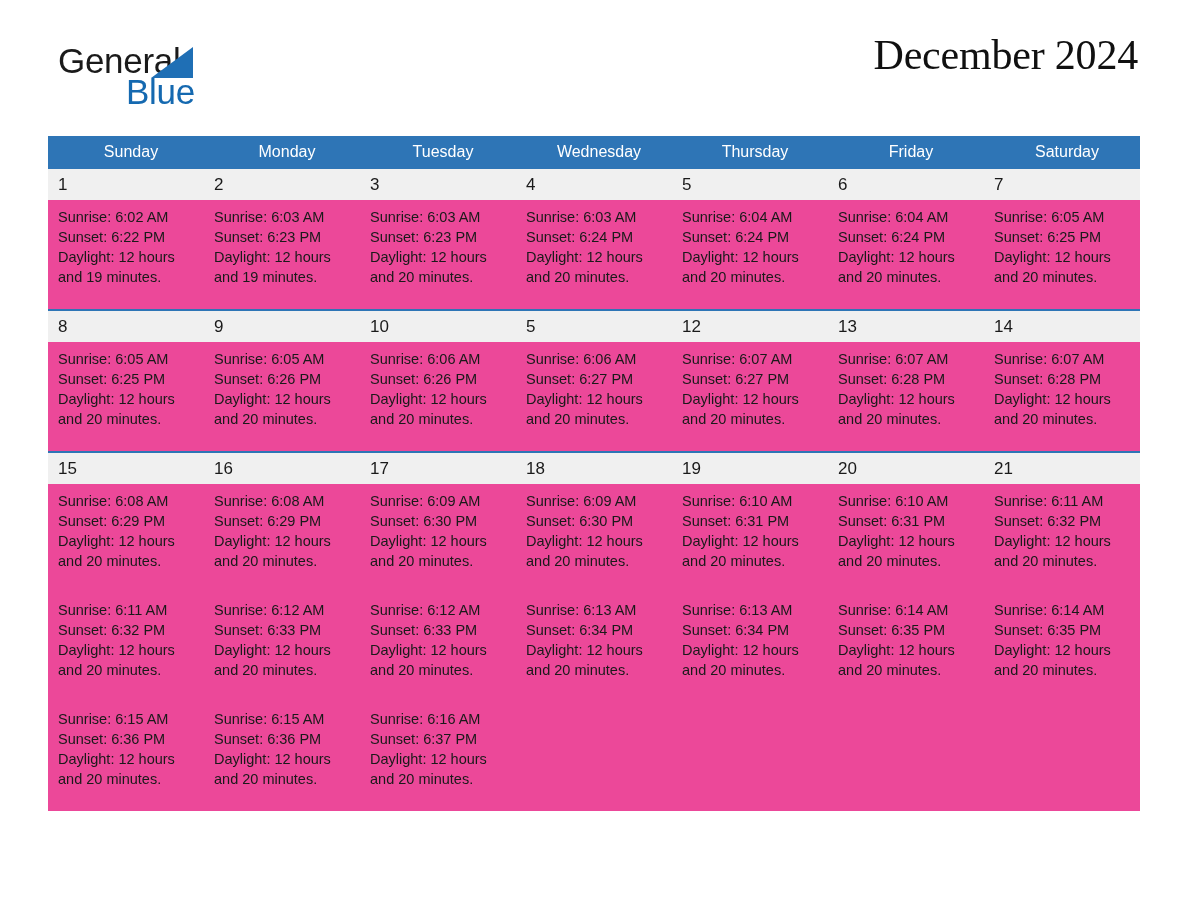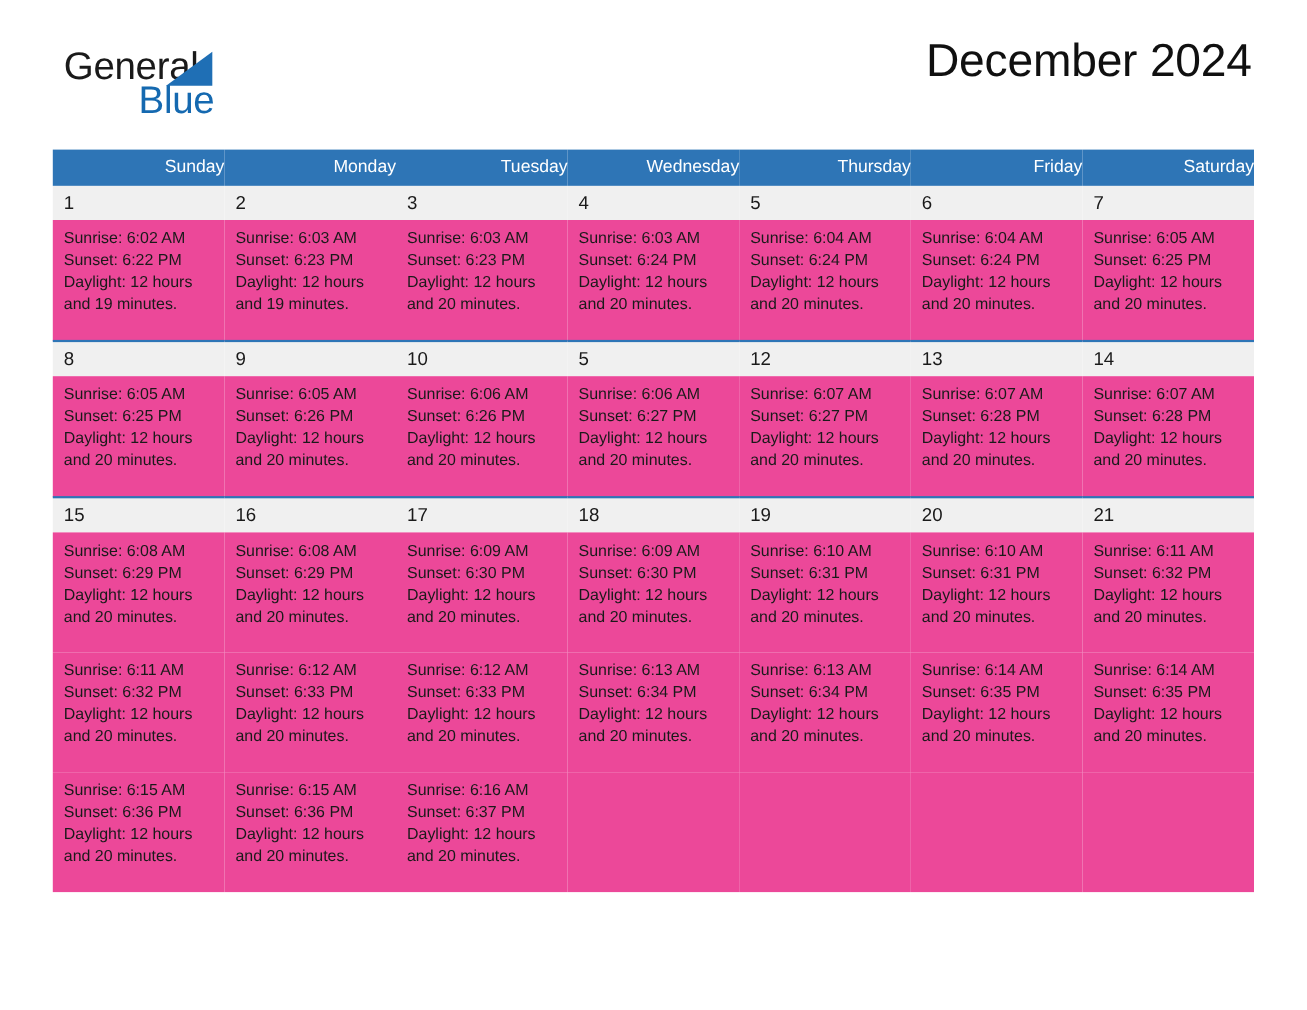--- a/index.html
+++ b/index.html
@@ -62,20 +62,21 @@
     font-size: 35px;
     line-height: 38px;
     color: #1569b0;
     letter-spacing: -0.3px;
     font-weight: 400;
   }
   .titles {
     text-align: left;
     margin-top: 30px;
     padding-right: 2px;
+    font-family: Liberation Serif, serif;
   }
   .month-title {
     font-size: 42px;
     line-height: 50px;
     font-weight: 400;
     color: #101010;
     letter-spacing: -0.2px;
   }
   .location-title {
     font-size: 25px;
@@ -92,21 +93,21 @@
     border-collapse: collapse;
     table-layout: fixed;
   }
   .calendar col { width: 156px; }
 
   .dow-row th {
     background: #2e75b6;
     color: #ffffff;
     font-size: 16px;
     font-weight: 400;
-    text-align: right;
+    text-align: center;
     padding: 6px 0 7px 10px;
     height: 20px;
     border: none;
   }
 
   .daynum-row td {
     background: #f0f0f0;
     font-size: 17px;
     color: #1a1a1a;
     padding: 6px 0 5px 10px;

